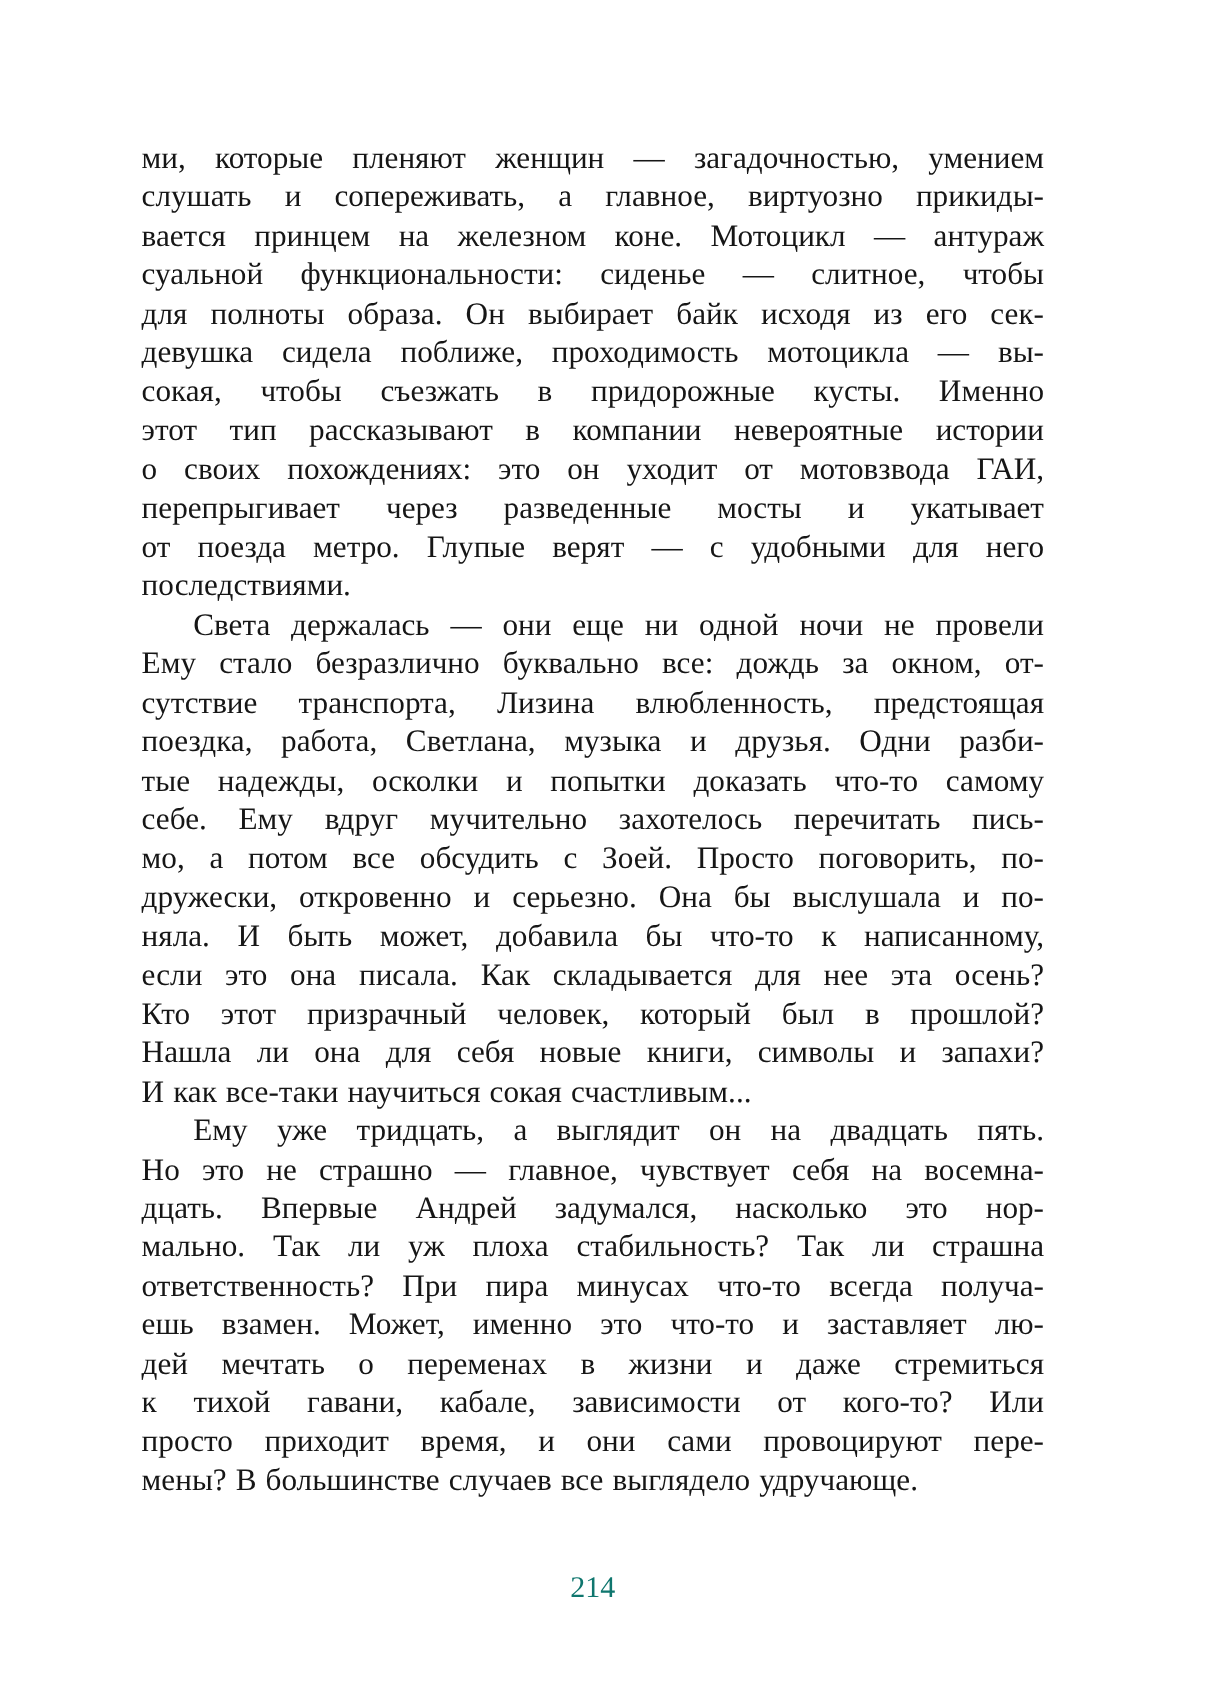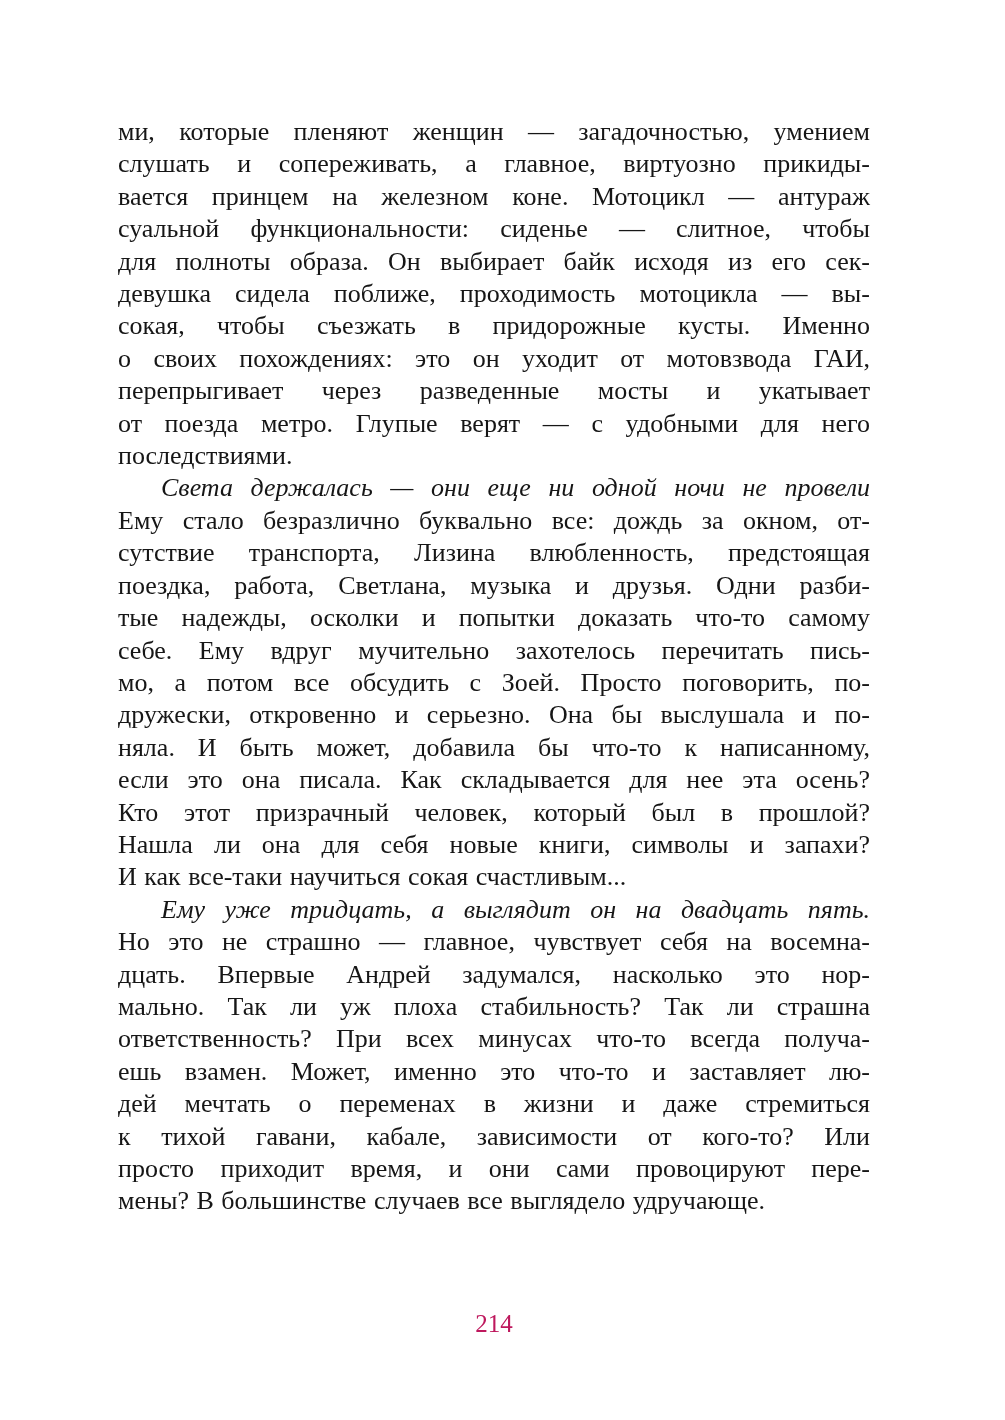--- a/index.html
+++ b/index.html
@@ -28,44 +28,44 @@
     text-align: justify;
     text-align-last: justify;
     white-space: normal;
     word-spacing: 1px;
   }
   .line.last {
     text-align-last: left;
   }
   .line.indent {
     text-indent: 43px;
-    font-style: italic;
   }
   .page-number {
     position: absolute;
     left: 118px;
     width: 752px;
     top: 1310px;
     text-align: center;
     font-size: 25px;
-    color: #be185d;
+    color: #0f766e;
   }
 </style>
 </head>
 <body>
 
 <div class="book-page">
   <div class="text-block" id="text-block">
       <div class="line">ми, которые пленяют женщин — загадочностью, умением</div>
       <div class="line">слушать и сопереживать, а главное, виртуозно прикиды-</div>
       <div class="line">вается принцем на железном коне. Мотоцикл — антураж</div>
       <div class="line">суальной функциональности: сиденье — слитное, чтобы</div>
       <div class="line">для полноты образа. Он выбирает байк исходя из его сек-</div>
       <div class="line">девушка сидела поближе, проходимость мотоцикла — вы-</div>
       <div class="line">сокая, чтобы съезжать в придорожные кусты. Именно</div>
+      <div class="line">этот тип рассказывают в компании невероятные истории</div>
       <div class="line">о своих похождениях: это он уходит от мотовзвода ГАИ,</div>
       <div class="line">перепрыгивает через разведенные мосты и укатывает</div>
       <div class="line">от поезда метро. Глупые верят — с удобными для него</div>
       <div class="line last">последствиями.</div>
       <div class="line indent">Света держалась — они еще ни одной ночи не провели</div>
       <div class="line">Ему стало безразлично буквально все: дождь за окном, от-</div>
       <div class="line">сутствие транспорта, Лизина влюбленность, предстоящая</div>
       <div class="line">поездка, работа, Светлана, музыка и друзья. Одни разби-</div>
       <div class="line">тые надежды, осколки и попытки доказать что-то самому</div>
       <div class="line">себе. Ему вдруг мучительно захотелось перечитать пись-</div>
@@ -73,21 +73,21 @@
       <div class="line">дружески, откровенно и серьезно. Она бы выслушала и по-</div>
       <div class="line">няла. И быть может, добавила бы что-то к написанному,</div>
       <div class="line">если это она писала. Как складывается для нее эта осень?</div>
       <div class="line">Кто этот призрачный человек, который был в прошлой?</div>
       <div class="line">Нашла ли она для себя новые книги, символы и запахи?</div>
       <div class="line last">И как все-таки научиться сокая счастливым...</div>
       <div class="line indent">Ему уже тридцать, а выглядит он на двадцать пять.</div>
       <div class="line">Но это не страшно — главное, чувствует себя на восемна-</div>
       <div class="line">дцать. Впервые Андрей задумался, насколько это нор-</div>
       <div class="line">мально. Так ли уж плоха стабильность? Так ли страшна</div>
-      <div class="line">ответственность? При всех минусах что-то всегда получа-</div>
+      <div class="line">ответственность? При пира минусах что-то всегда получа-</div>
       <div class="line">ешь взамен. Может, именно это что-то и заставляет лю-</div>
       <div class="line">дей мечтать о переменах в жизни и даже стремиться</div>
       <div class="line">к тихой гавани, кабале, зависимости от кого-то? Или</div>
       <div class="line">просто приходит время, и они сами провоцируют пере-</div>
       <div class="line last">мены? В большинстве случаев все выглядело удручающе.</div>
     </div>
   <div class="page-number">214</div>
 </div>
 
 </body></html>

